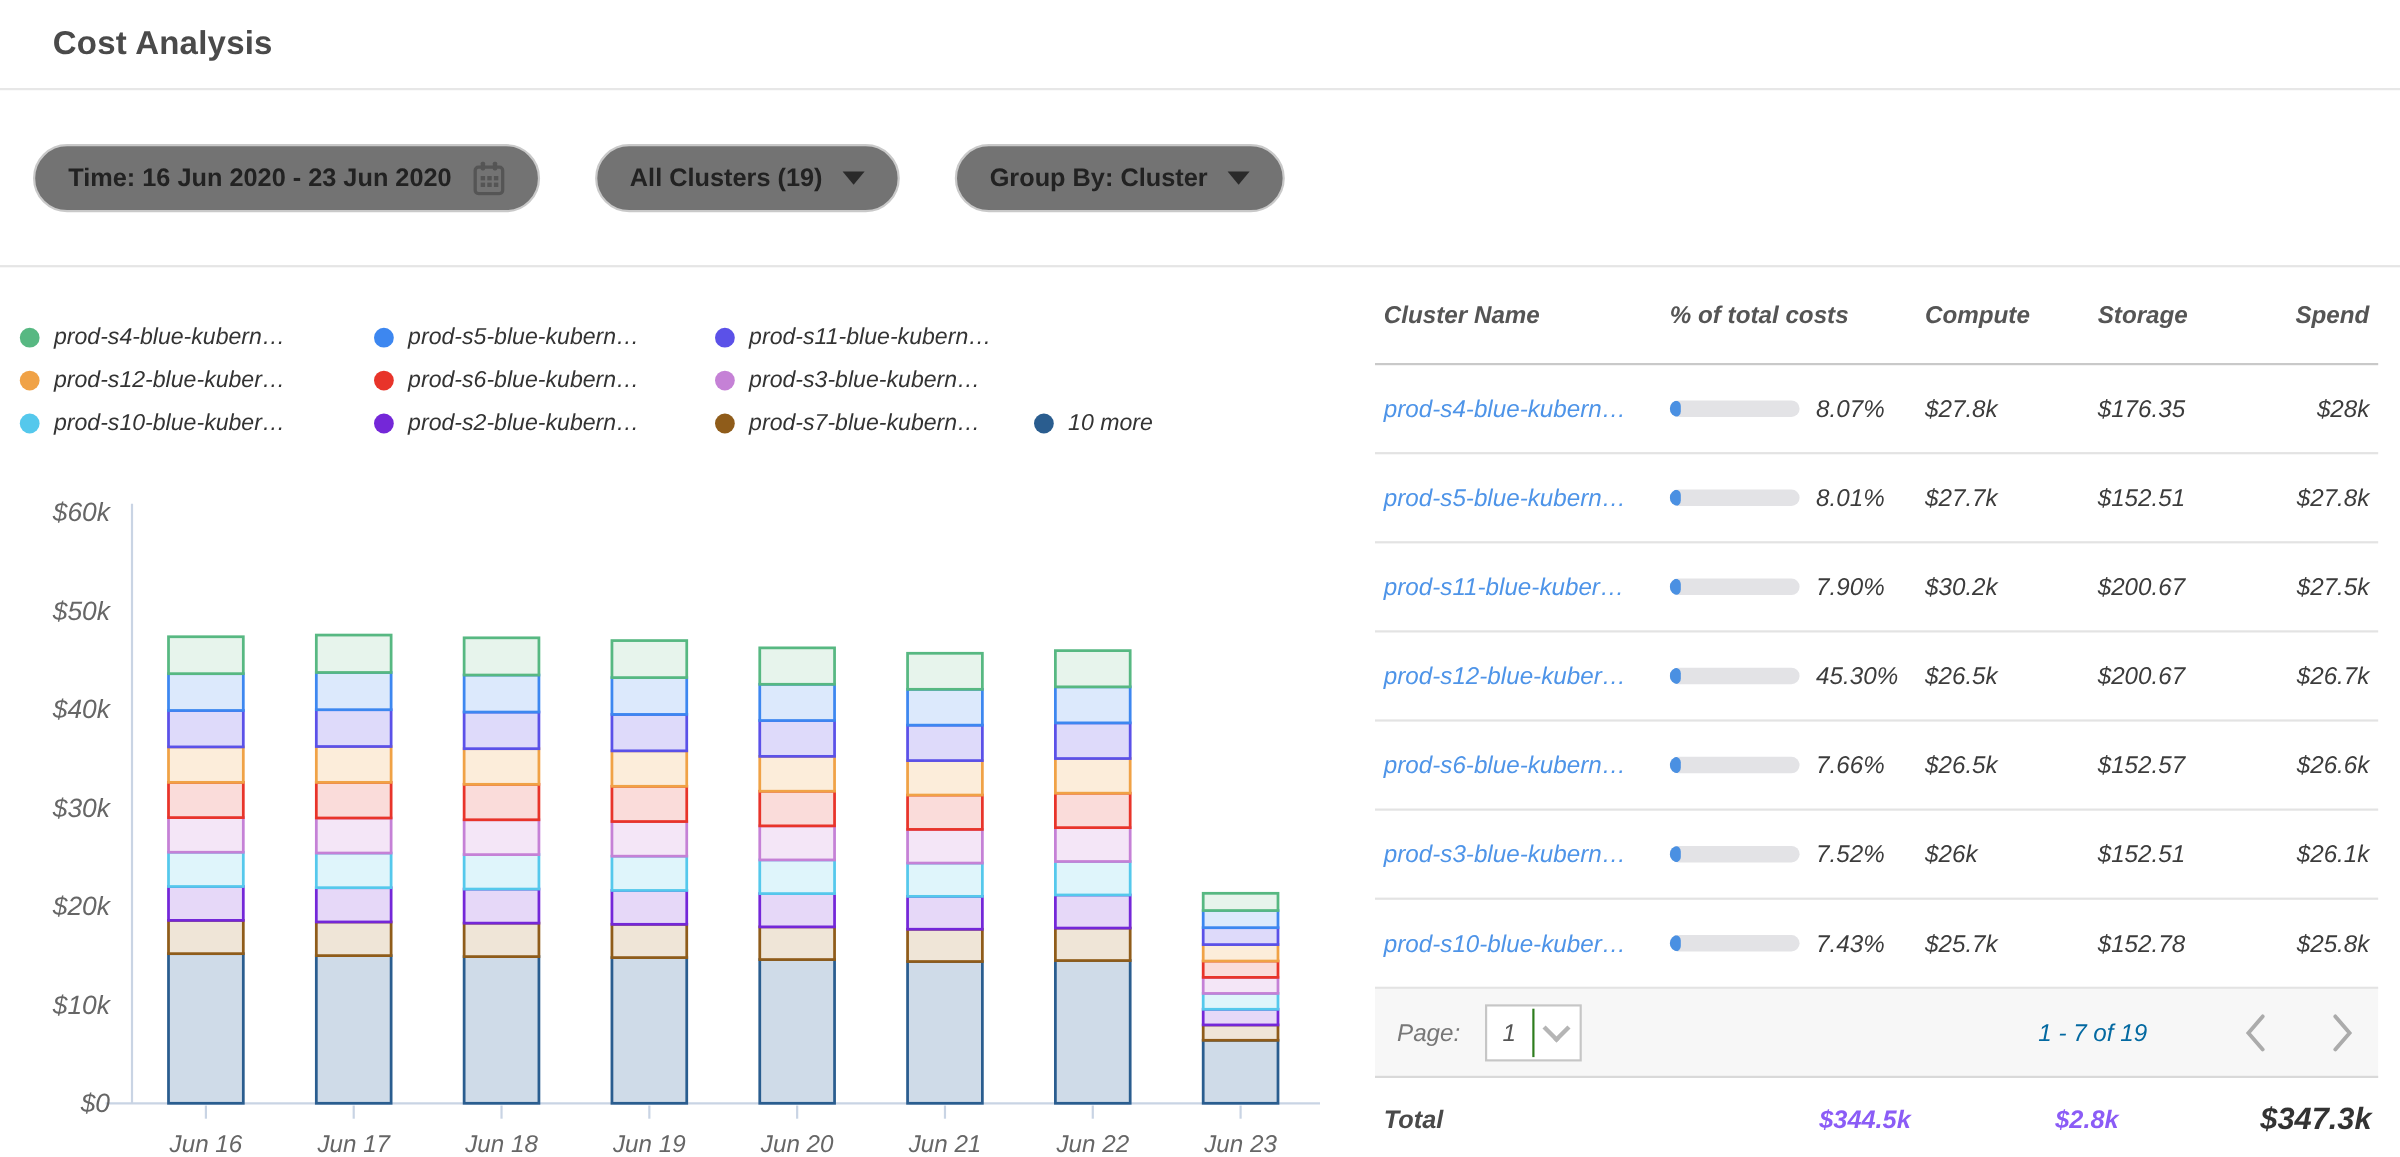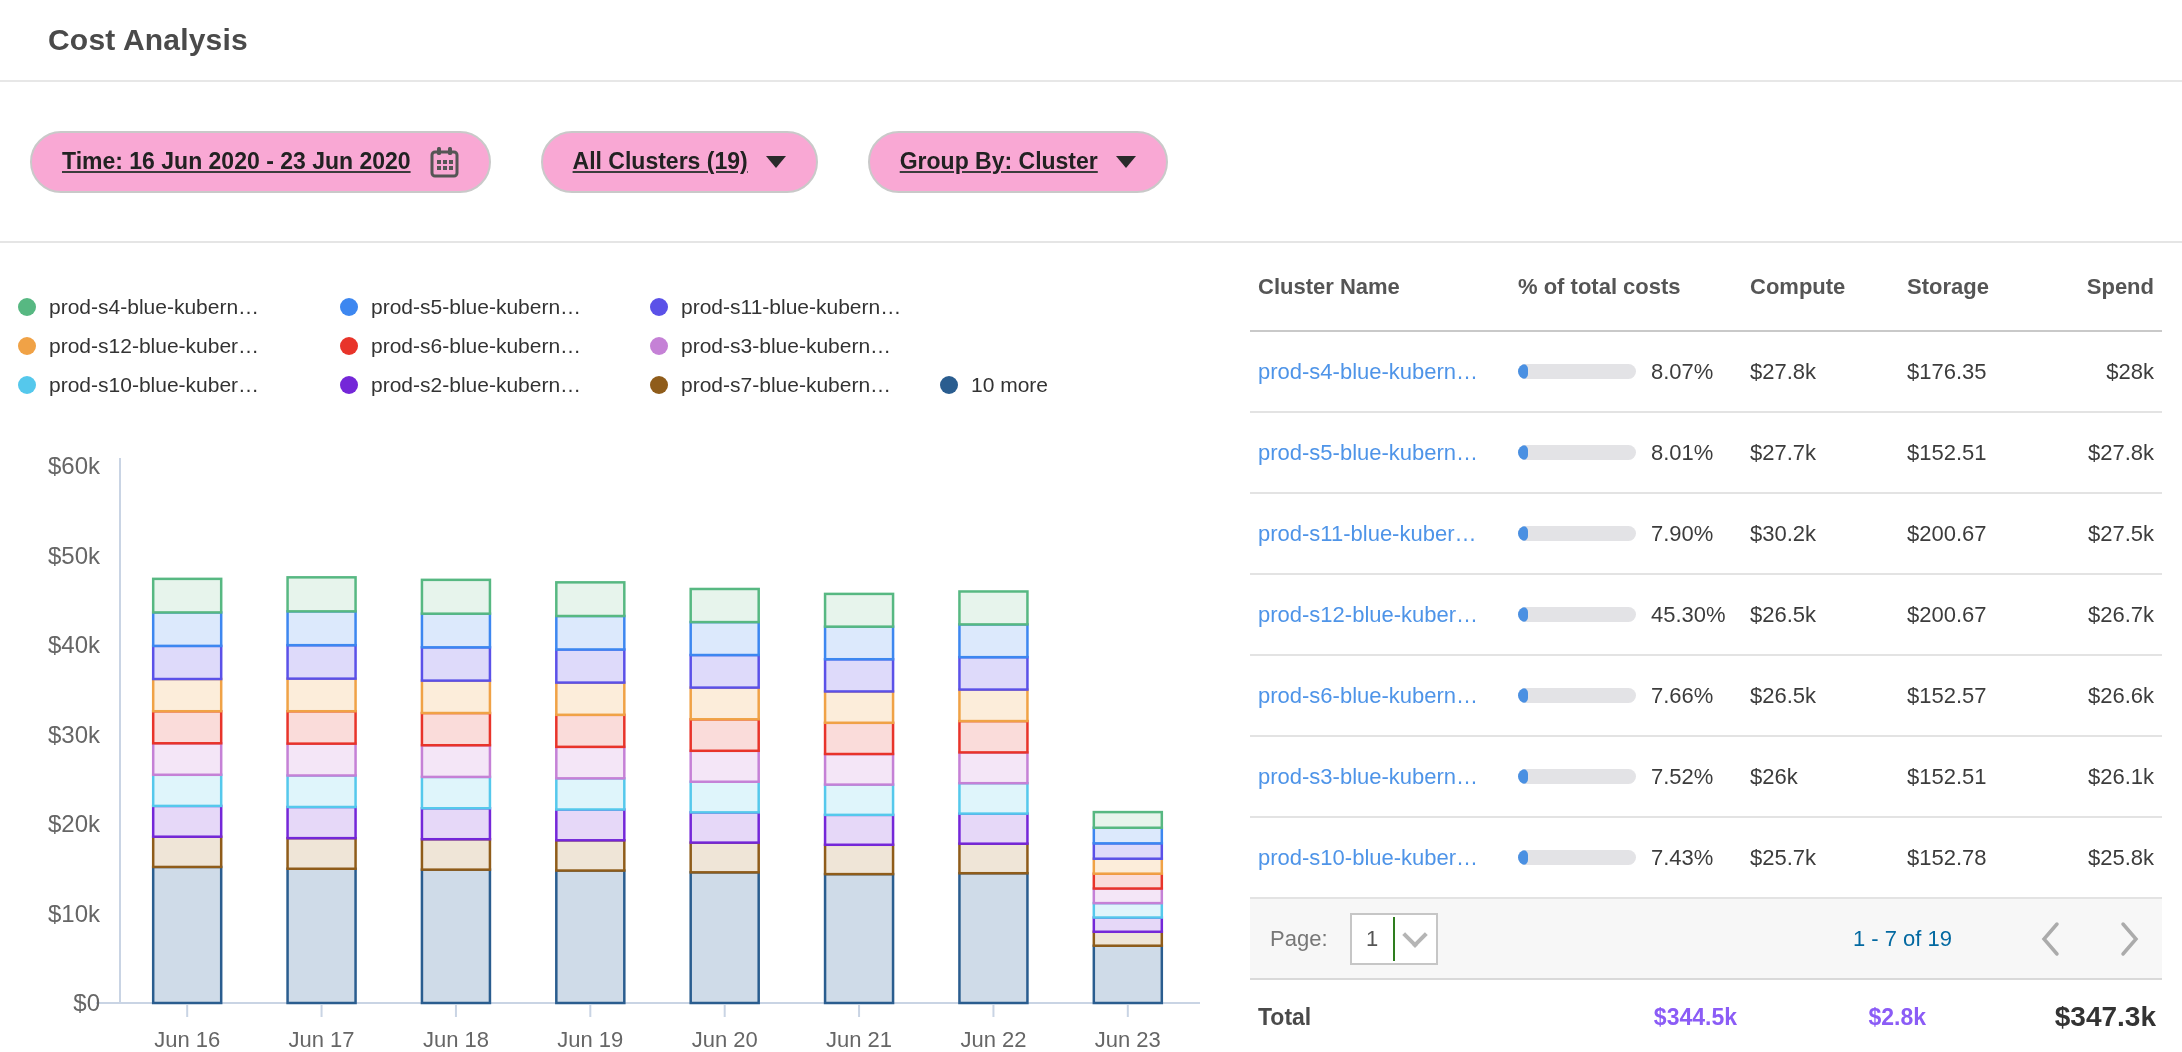--- a/index.html
+++ b/index.html
@@ -1,24 +1,24 @@
 <!DOCTYPE html>
 <html><head>
 <meta charset="utf-8">
 <style>
   html,body{margin:0;padding:0;width:2182px;height:1052px;overflow:hidden;background:#fff;
     font-family:"Liberation Sans",sans-serif;color:#3c3c3c;}
   .title-bar{height:82px;border-bottom:2px solid #e7e7e7;display:flex;align-items:center;padding-left:48px;box-sizing:border-box;}
   .page-title{font-size:30px;font-weight:600;color:#4a4a4a;letter-spacing:.2px;}
   .filter-bar{height:161px;border-bottom:2px solid #e5e5e5;display:flex;align-items:center;gap:50px;padding-left:30px;box-sizing:border-box;}
   .pill{display:flex;align-items:center;gap:18px;border:2px solid #c9c9c9;border-radius:32px;
-    padding:0 30px;height:58px;background:#f9a8d4;cursor:pointer;text-decoration:underline;}
+    padding:0 30px;height:58px;background:#737373;cursor:pointer;}
   .pill-label{font-size:23px;font-weight:700;color:#222;white-space:nowrap;}
   .caret-down{width:0;height:0;border-left:10px solid transparent;border-right:10px solid transparent;border-top:12px solid #2a2a2a;}
-  .content{position:relative;width:1874px;height:807px;}
+  .content{position:relative;width:1874px;height:807px;font-style:italic;}
   
   .legend{position:absolute;left:18px;top:52px;display:grid;grid-template-columns:322px 310px 290px 1fr;row-gap:15px;}
   .legend-item{display:flex;align-items:center;gap:13px;}
   .legend-dot{width:18px;height:18px;border-radius:50%;flex:0 0 18px;}
   .legend-label{font-size:21px;color:#333;}
   
   #chart-svg{position:absolute;left:0;top:173px;}
   .ytick{font-size:24px;fill:#666;}
   .xtick{font-size:22px;fill:#666;}
   

